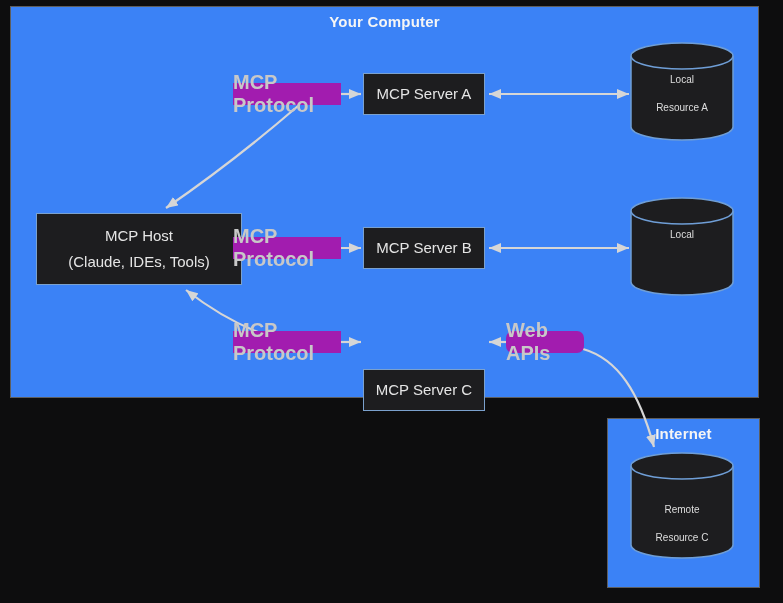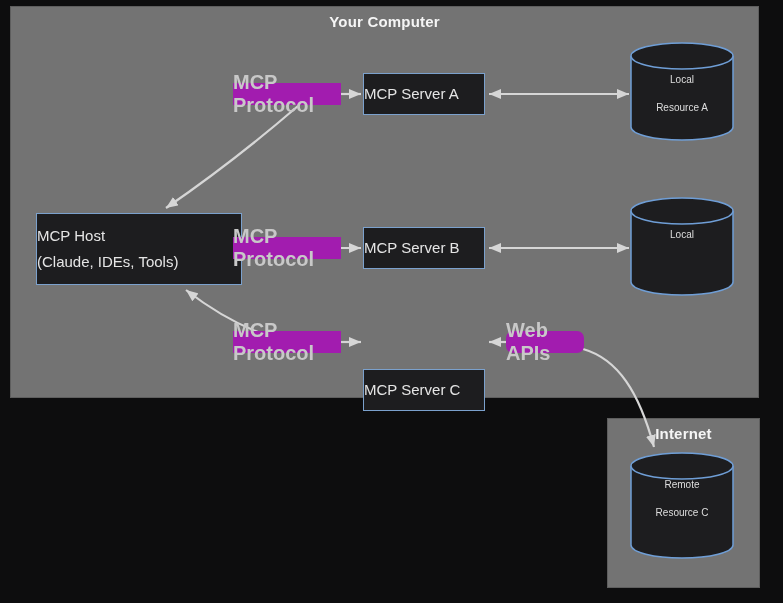--- a/index.html
+++ b/index.html
@@ -3,34 +3,34 @@
 <meta charset="utf-8">
 <style>
   html,body{margin:0;padding:0;background:#0d0d0e;}
   #stage{
     position:relative;width:783px;height:603px;overflow:hidden;
     background:#0d0d0e;
     font-family:"Liberation Sans",sans-serif;
     -webkit-font-smoothing:antialiased;
   }
   .group-box{
-    position:absolute;background:#737373;border:1px solid #5e5e5e;
+    position:absolute;background:#3b82f6;border:1px solid #5e5e5e;
     box-sizing:border-box;
   }
   #computer-box{left:10px;top:6px;width:749px;height:392px;}
   #internet-box{left:607px;top:418px;width:153px;height:170px;}
   .group-title{
     position:absolute;top:6px;left:0;width:100%;text-align:center;
     color:#f5f5f5;font-size:15px;font-weight:bold;letter-spacing:.2px;
   }
   svg#edges{position:absolute;left:0;top:0;z-index:2;pointer-events:none;}
   .node{
     position:absolute;z-index:3;background:#1d1d1f;border:1.5px solid #7ba1cd;
     box-sizing:border-box;color:#e5e5e5;font-size:15px;
-    display:flex;flex-direction:column;align-items:flex-start;justify-content:center;
+    display:flex;flex-direction:column;align-items:center;justify-content:center;
     line-height:26px;text-align:center;
   }
   #mcp-host{left:36px;top:213px;width:206px;height:72px;}
   #mcp-server-a{left:363px;top:73px;width:122px;height:42px;}
   #mcp-server-b{left:363px;top:227px;width:122px;height:42px;}
   #mcp-server-c{left:363px;top:321px;width:122px;height:42px;margin-top:48px;}
   .edge-label{
     position:absolute;z-index:3;background:#a21caf;color:#c8c8c8;
     font-size:20px;display:flex;align-items:center;justify-content:center;
     box-sizing:border-box;
@@ -39,21 +39,21 @@
   #label-protocol-a{left:233px;top:83px;width:108px;height:22px;}
   #label-protocol-b{left:233px;top:237px;width:108px;height:22px;}
   #label-protocol-c{left:233px;top:331px;width:108px;height:22px;}
   #label-web-apis{left:506px;top:331px;width:78px;height:22px;border-radius:7px;}
   .cyl-text{
     position:absolute;z-index:3;width:102px;text-align:center;
     color:#dedede;font-size:10px;line-height:28px;
   }
   #cyl-text-a{left:631px;top:66px;}
   #cyl-text-b{left:631px;top:221px;}
-  #cyl-text-c{left:631px;top:471px;}
+  #cyl-text-c{left:631px;top:496px;}
 </style>
 </head>
 <body>
 
 <div id="stage">
 
   <div id="computer-box" class="group-box">
     <div class="group-title">Your Computer</div>
   </div>
 

